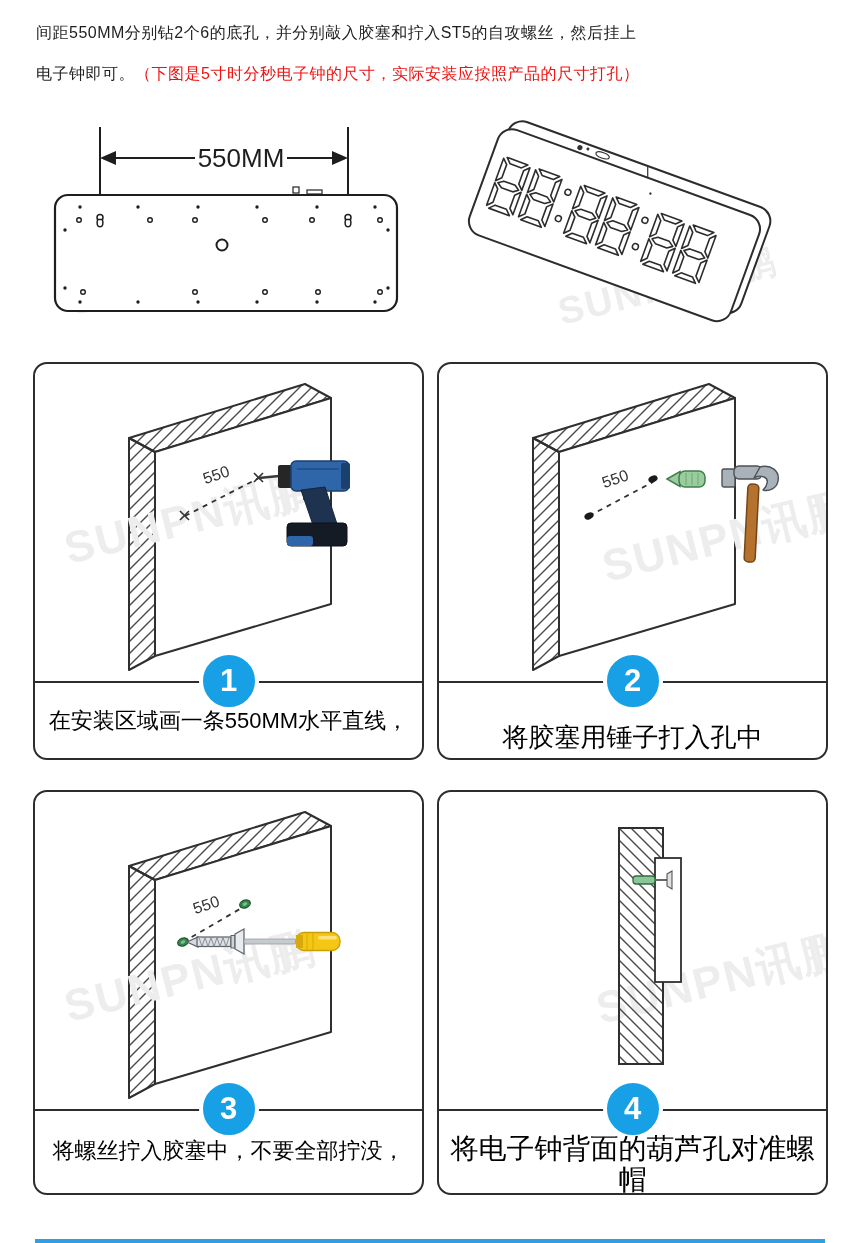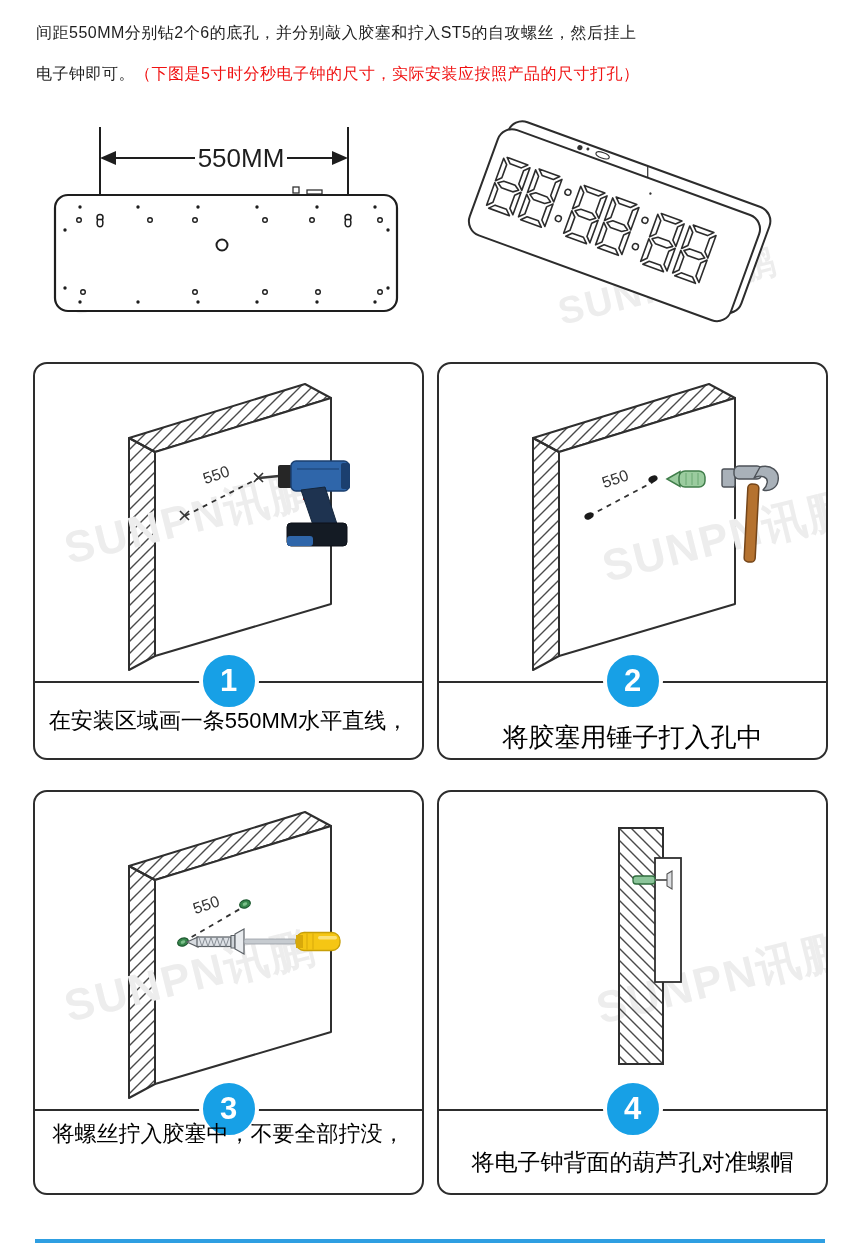--- a/index.html
+++ b/index.html
@@ -15,22 +15,22 @@
   .p2{left:437px;top:362px;height:394px;}
   .p3{left:33px;top:790px;height:401px;}
   .p4{left:437px;top:790px;height:401px;}
   .divider{position:absolute;left:0;right:0;top:317px;height:2px;background:#2d2d2d;}
   .badge{position:absolute;left:50%;top:287px;transform:translateX(-50%);
          width:52px;height:52px;border-radius:50%;background:#17a0e6;border:4px solid #fff;
          color:#fff;font-size:31px;font-weight:bold;text-align:center;line-height:52px;}
   .caption{position:absolute;left:0;right:0;top:341px;text-align:center;color:#000000;
            font-size:22px;line-height:31px;}
   .p2 .caption{font-size:26px;top:346px;margin-top:12px;}
-  .p3 .caption{top:326px;text-align:center;}
-  .p4 .caption{font-size:23px;top:355px;}
+  .p3 .caption{top:343px;text-align:center;}
+  .p4 .caption{font-size:28px;top:341px;}
   .illu{position:absolute;left:0;top:0;}
   .footline{position:absolute;left:35px;top:1239px;width:790px;height:4px;background:#2e9fe2;}
 </style>
 </head>
 <body>
 
 <div class="page">
 
   <div class="intro">
     <div>间距550MM分别钻2个6的底孔，并分别敲入胶塞和拧入ST5的自攻螺丝，然后挂上</div>

